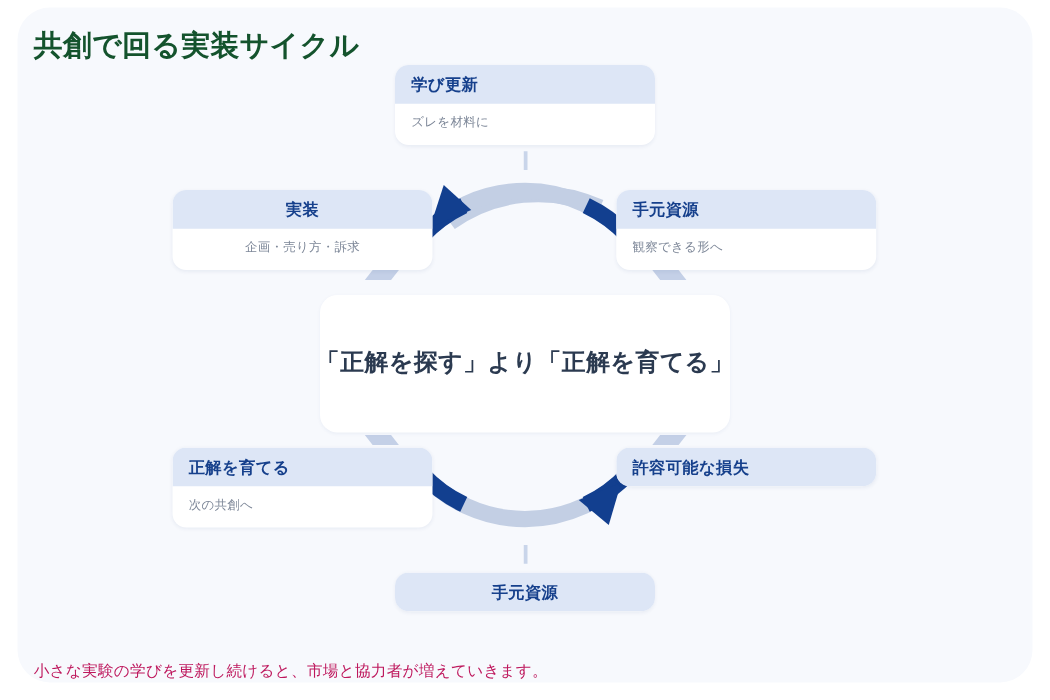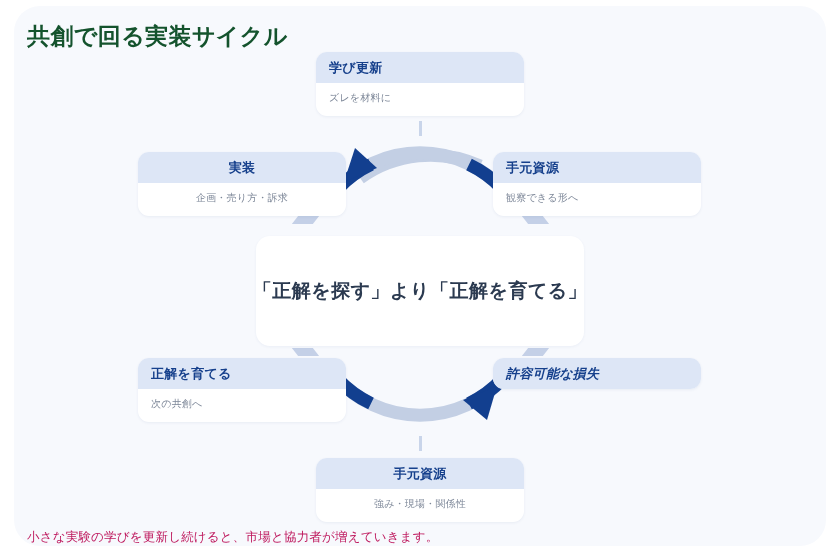--- a/index.html
+++ b/index.html
@@ -89,21 +89,21 @@
     font-size: 10px;
     color: #7d8798;
     letter-spacing: 0.2px;
     white-space: nowrap;
   }
 
   .card-top    { left: 316px; top: 52px;  }
   .card-left-u { left: 138px; top: 152px; text-align: center; }
   .card-right-u{ left: 493px; top: 152px; }
   .card-left-l { left: 138px; top: 358px; }
-  .card-right-l{ left: 493px; top: 358px; font-style: italic; }
+  .card-right-l{ left: 493px; top: 358px; }
   .card-bottom { left: 316px; top: 458px; text-align: center; }
 
   
   .center {
     position: absolute;
     left: 256px;
     top: 236px;
     width: 328px;
     height: 110px;
     background: #ffffff;
@@ -200,18 +200,17 @@
     <div class="card-head">正解を育てる</div>
     <div class="card-sub">次の共創へ</div>
   </div>
 
   <div class="card card-right-l">
     <div class="card-head">許容可能な損失</div>
   </div>
 
   <div class="card card-bottom">
     <div class="card-head">手元資源</div>
-    <div class="card-sub">強み・現場・関係性</div>
   </div>
 
   <div class="caption">小さな実験の学びを更新し続けると、市場と協力者が増えていきます。</div>
 
 </div>
 
 </body></html>

